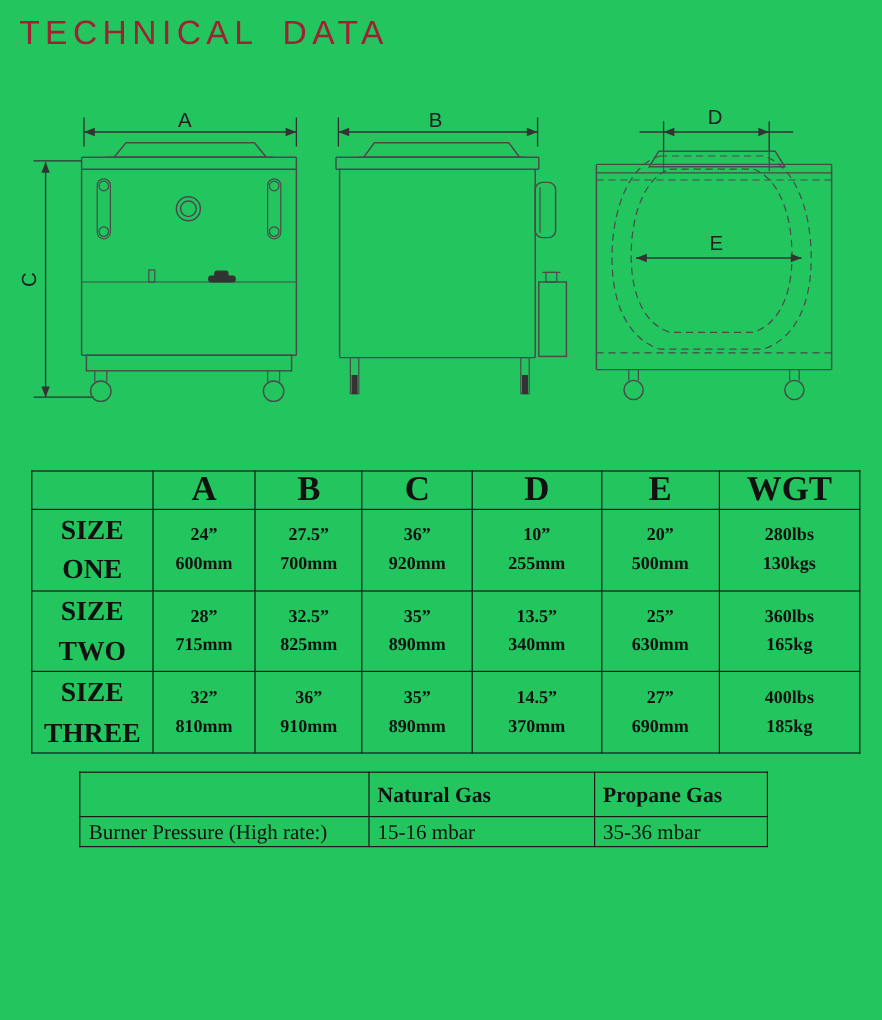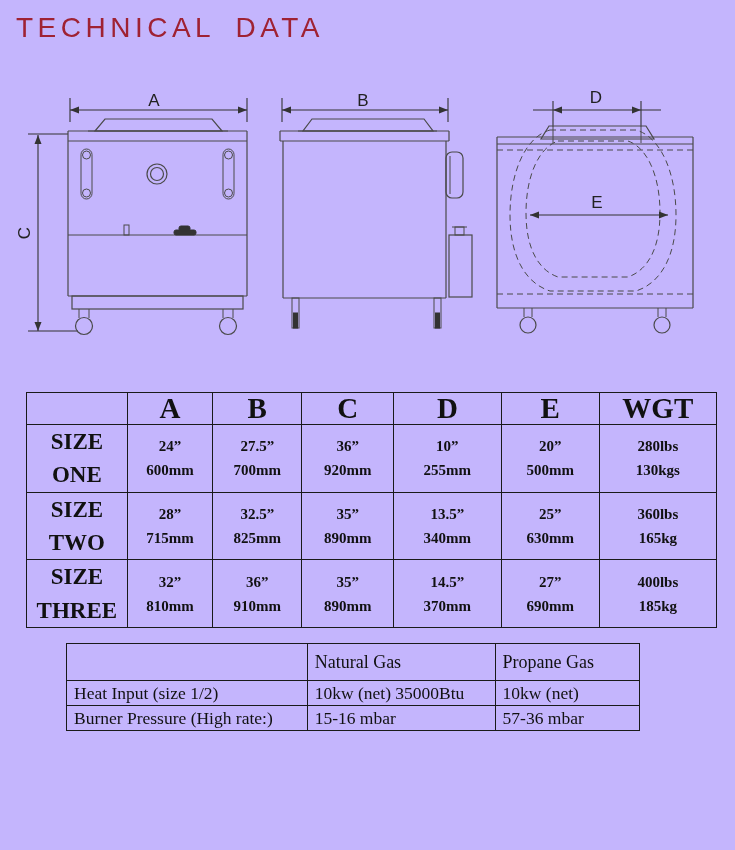--- a/index.html
+++ b/index.html
@@ -1,17 +1,17 @@
 <!DOCTYPE html>
 <html><head>
 <meta charset="utf-8">
 <style>
   html,body { margin:0; padding:0; background:#ffffff; }
   .page {
-    position:relative; width:735px; height:850px; background:#c4b5fd;
+    position:relative; width:735px; height:850px; background:#22c55e;
     font-family:"Liberation Serif", serif; color:#111;
     overflow:hidden;
   }
   .title {
     position:absolute; left:16px; top:12px; margin:0;
     font-family:"Liberation Sans", sans-serif;
     font-weight:400; font-size:28px;
     letter-spacing:4.5px; word-spacing:9px;
     color:#9F2233;
   }
@@ -43,21 +43,21 @@
   
   table.gas-table {
     position:absolute; left:66px; top:643px; width:574px;
     border-collapse:collapse; table-layout:fixed; text-align:left;
   }
   table.gas-table th, table.gas-table td {
     border:1.5px solid #1a1a1a; padding:0 2px 0 7px; vertical-align:middle;
     white-space:nowrap; overflow:hidden;
   }
   table.gas-table tr.hdr-row { height:37px; }
-  table.gas-table tr.hdr-row th { font-size:18px; font-weight:normal;margin-left:32px; }
+  table.gas-table tr.hdr-row th { font-size:18px; font-weight:bold;margin-left:32px; }
   table.gas-table tr.body-row { height:25px; }
   table.gas-table td, table.gas-table th.rowlabel { font-size:17.5px; font-weight:normal; }
 </style>
 </head>
 <body>
 
 <div class="page">
 
   <h1 class="title">TECHNICAL DATA</h1>
 
@@ -329,25 +329,20 @@
         <col style="width:32.8%">
         <col style="width:25.2%">
     </colgroup>
     <tbody>
       <tr class="hdr-row">
         <th></th>
         <th>Natural Gas</th>
         <th>Propane Gas</th>
       </tr>
       <tr class="body-row">
-        <th class="rowlabel">Heat Input (size 1/2)</th>
-        <td>10kw (net) 35000Btu</td>
-        <td>10kw (net)</td>
-      </tr>
-      <tr class="body-row">
         <th class="rowlabel">Burner Pressure (High rate:)</th>
         <td>15-16 mbar</td>
-        <td>57-36 mbar</td>
+        <td>35-36 mbar</td>
       </tr>
     </tbody>
   </table>
 
 </div>
 
 </body></html>

